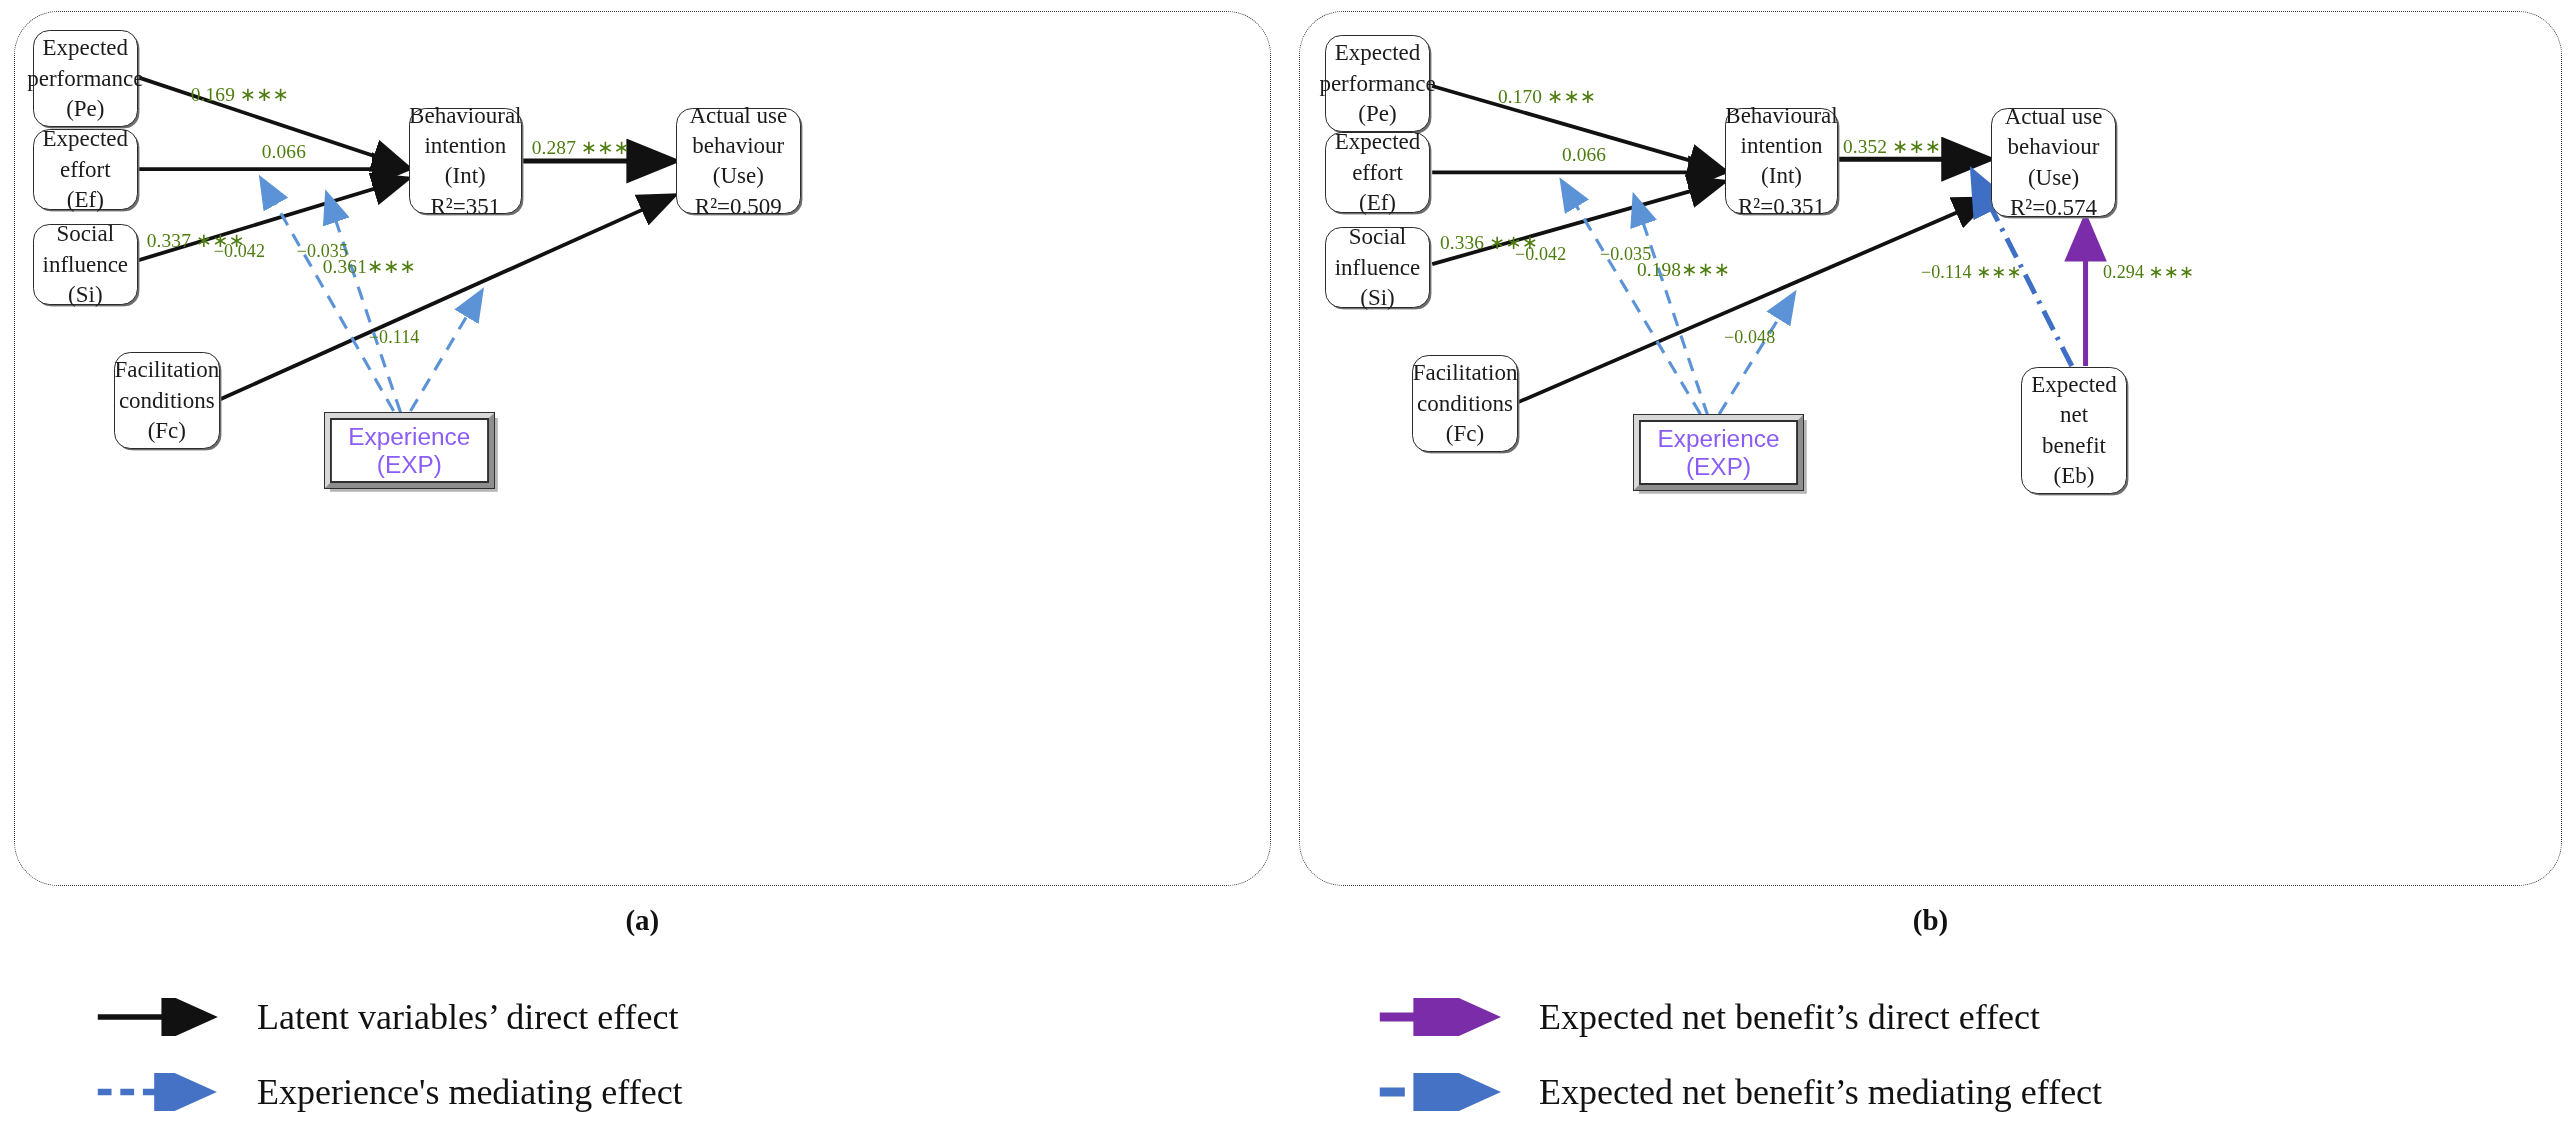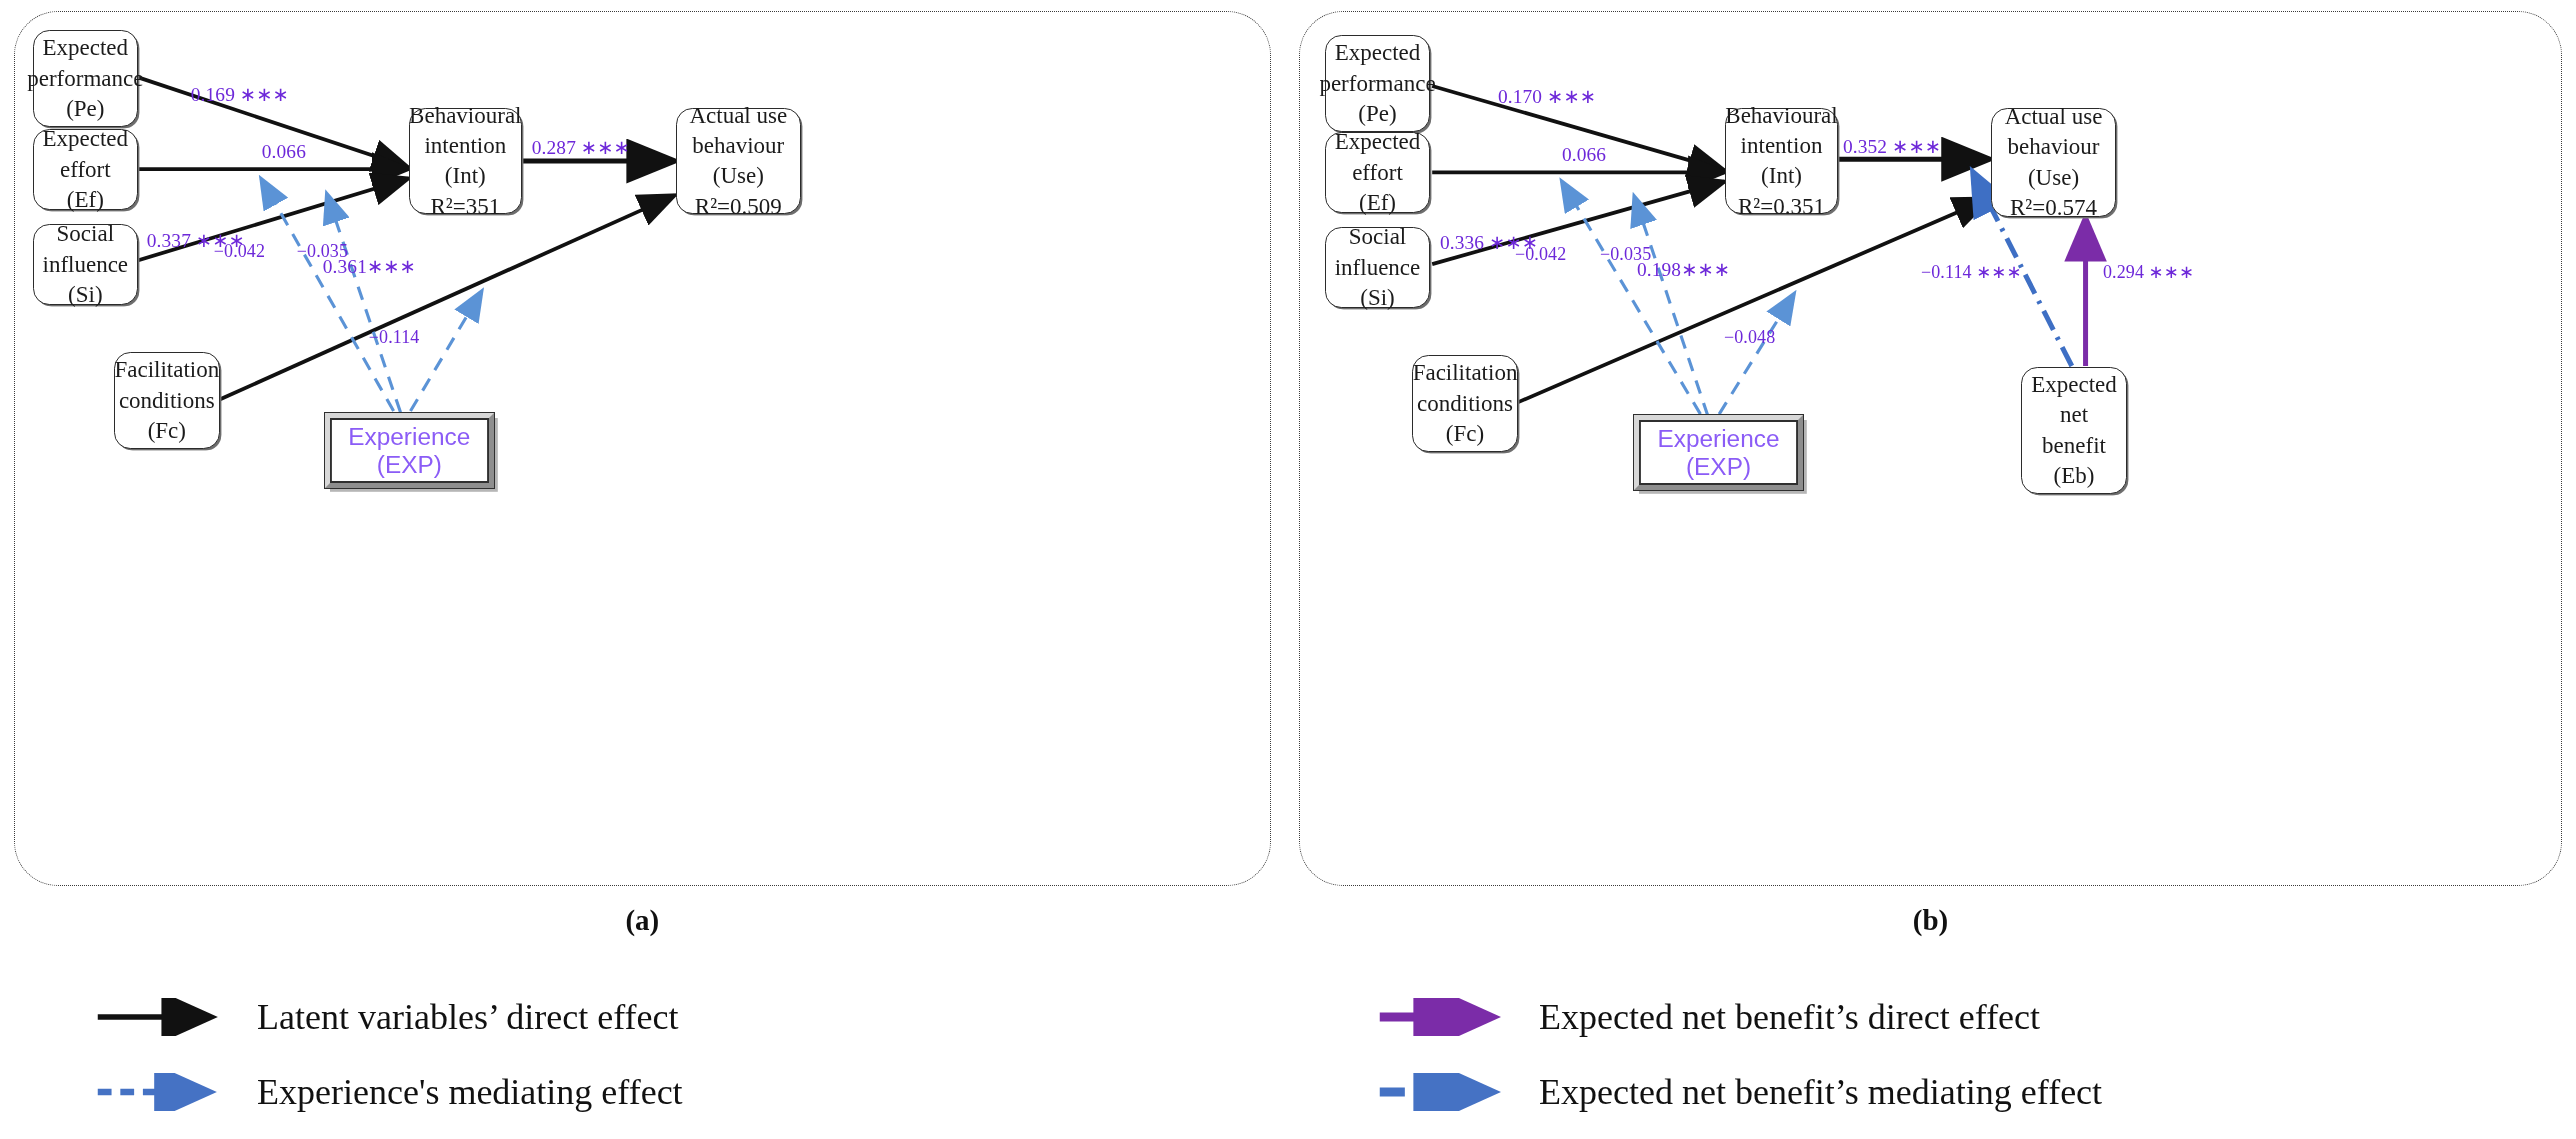--- a/index.html
+++ b/index.html
@@ -26,21 +26,21 @@
     position:absolute;box-sizing:border-box;z-index:5;
     background:#fff;border:5.6px solid;
     border-color:#d8d8d8 #8e8e8e #8e8e8e #d8d8d8;
     outline:1.9px solid #2f2f2f;outline-offset:0;
     display:flex;align-items:center;justify-content:center;text-align:center;
     font-family:Liberation Sans, sans-serif;font-size:24.4px;color:#8b5cf6;
     box-shadow:inset 0 0 0 1.9px #2f2f2f, 4.4px 4.4px 0 -0.6px #b6b6b6;
   }
   .plabel{
     position:absolute;z-index:6;white-space:nowrap;
-    font-family:"Liberation Serif",serif;font-size:19.4px;color:#6d28d9;
+    font-family:"Liberation Serif",serif;font-size:19.4px;color:#4d7c0f;
     letter-spacing:0.1px;
   }
   .plabel.small{font-size:18px;}
   .panel-caption{
     position:absolute;top:893px;width:100%;text-align:center;
     font-family:"Liberation Serif",serif;font-size:29px;color:#111;
   }
   .legend{position:absolute;font-family:"Liberation Serif",serif;}
   #legend-a{left:94px;top:979px;width:1188px;}
   #legend-b{left:1376px;top:979px;width:1188px;}

